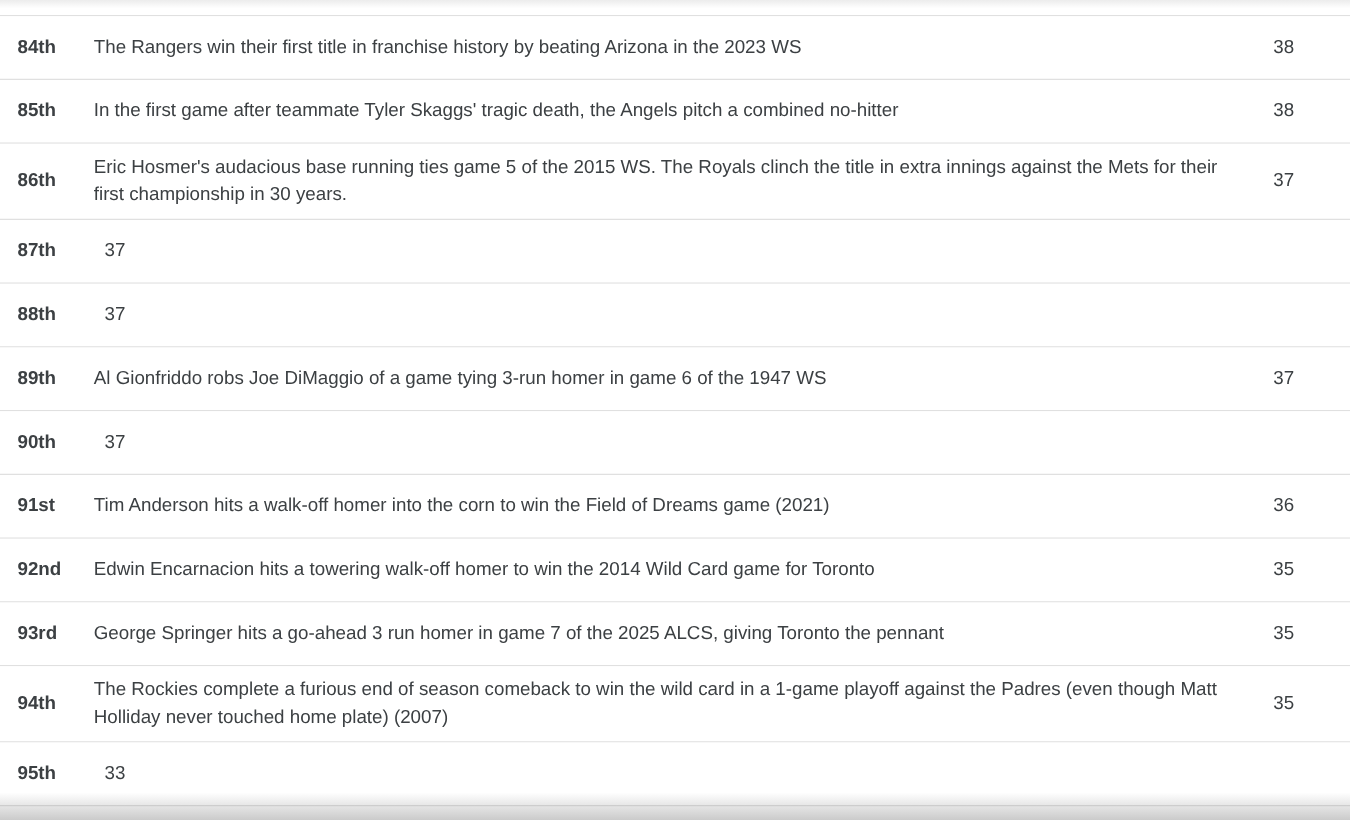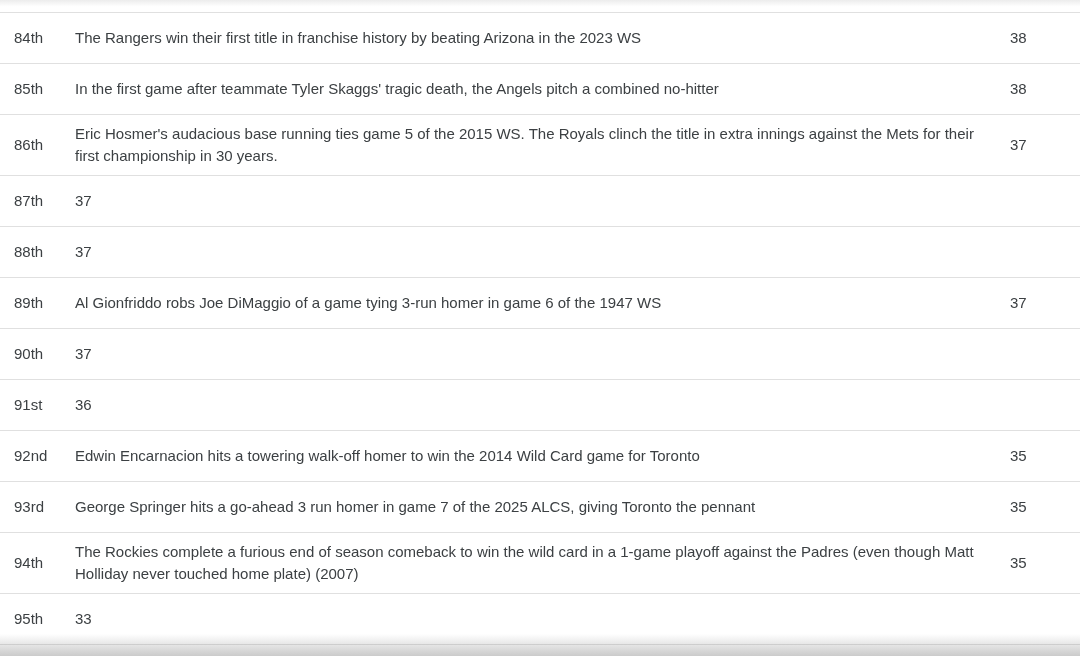--- a/index.html
+++ b/index.html
@@ -31,29 +31,30 @@
     min-height: 51px;
     padding: 8px 36px 8px 0;
     border-bottom: 1px solid var(--divider);
     background: var(--bg);
   }
   .cell { color: var(--text); font-size: 15px; line-height: 22px; }
   .rank {
     width: 75px;
     flex: 0 0 75px;
     padding-left: 14px;
+    font-weight: bold;
   }
   .desc {
     flex: 1 1 auto;
     padding-right: 28px;
   }
   .votes {
     flex: 0 0 auto;
     min-width: 34px;
-    text-align: left;
+    text-align: center;
   }
   .bottom-fade {
     position: absolute;
     left: 0; right: 0; bottom: 0;
     height: 22px;
     background: linear-gradient(rgba(130,130,130,0), rgba(130,130,130,0.42));
     pointer-events: none;
   }
 </style>
 </head>
@@ -96,20 +97,21 @@
     <div class="cell votes">37</div>
   </div>
 
   <div class="row">
     <div class="cell rank">90th</div>
     <div class="cell votes">37</div>
   </div>
 
   <div class="row">
     <div class="cell rank">91st</div>
+    <div class="cell desc">Tim Anderson hits a walk-off homer into the corn to win the Field of Dreams game (2021)</div>
     <div class="cell votes">36</div>
   </div>
 
   <div class="row">
     <div class="cell rank">92nd</div>
     <div class="cell desc">Edwin Encarnacion hits a towering walk-off homer to win the 2014 Wild Card game for Toronto</div>
     <div class="cell votes">35</div>
   </div>
 
   <div class="row">

